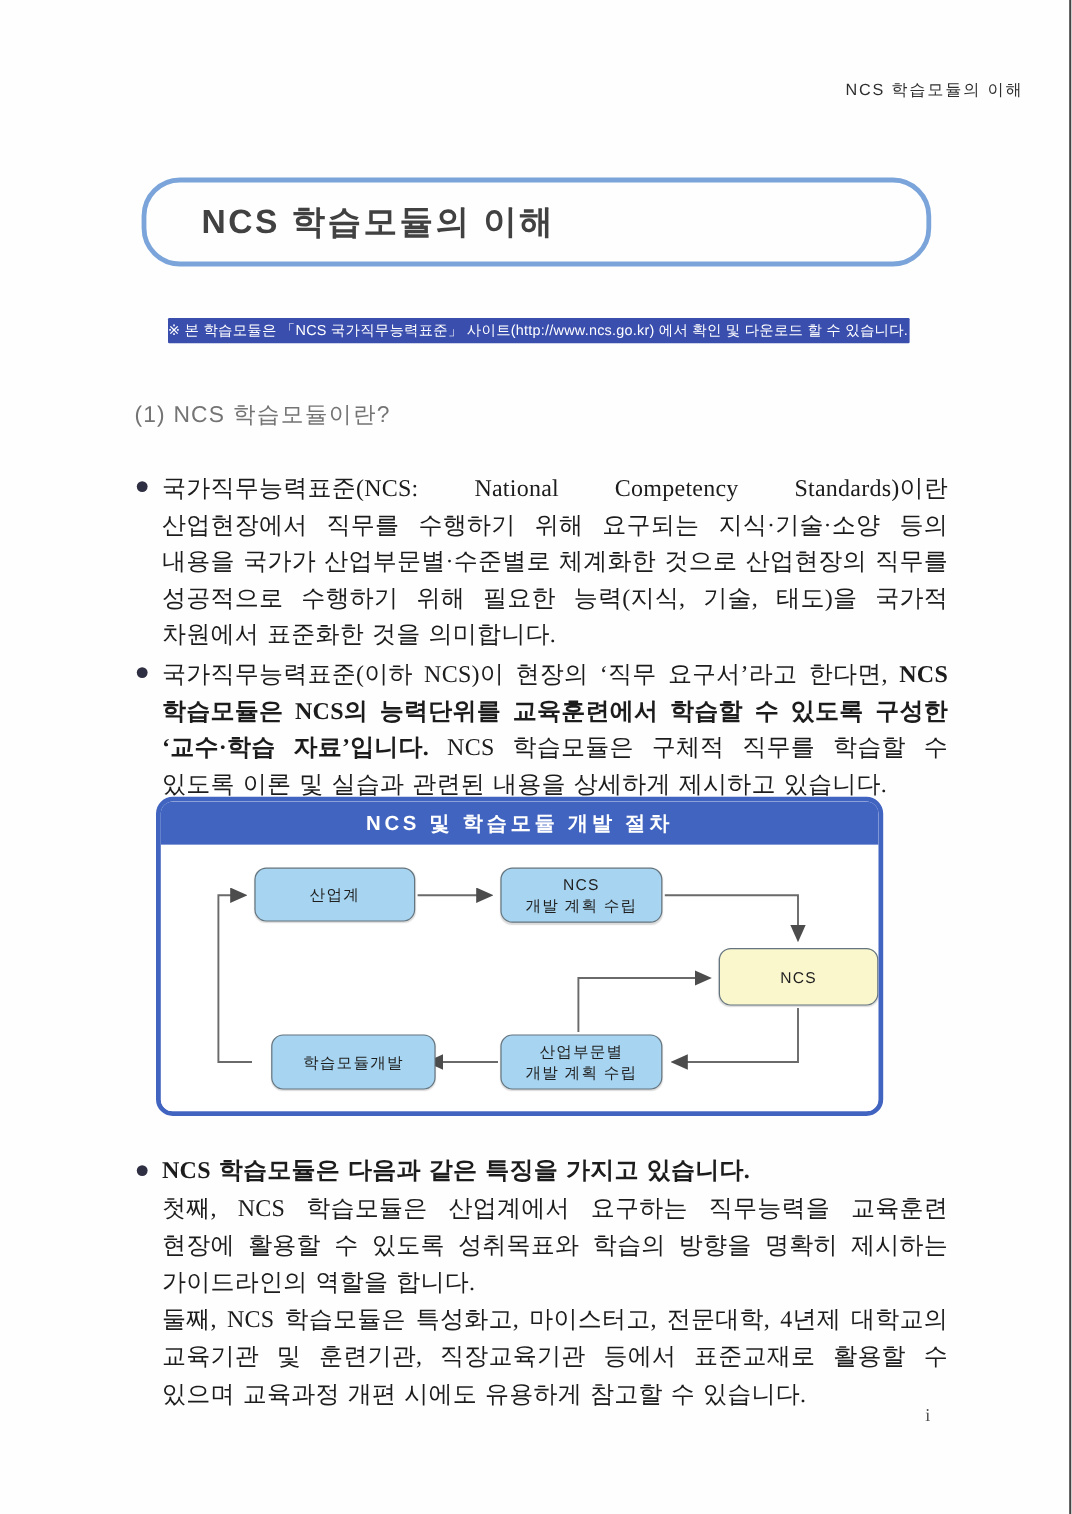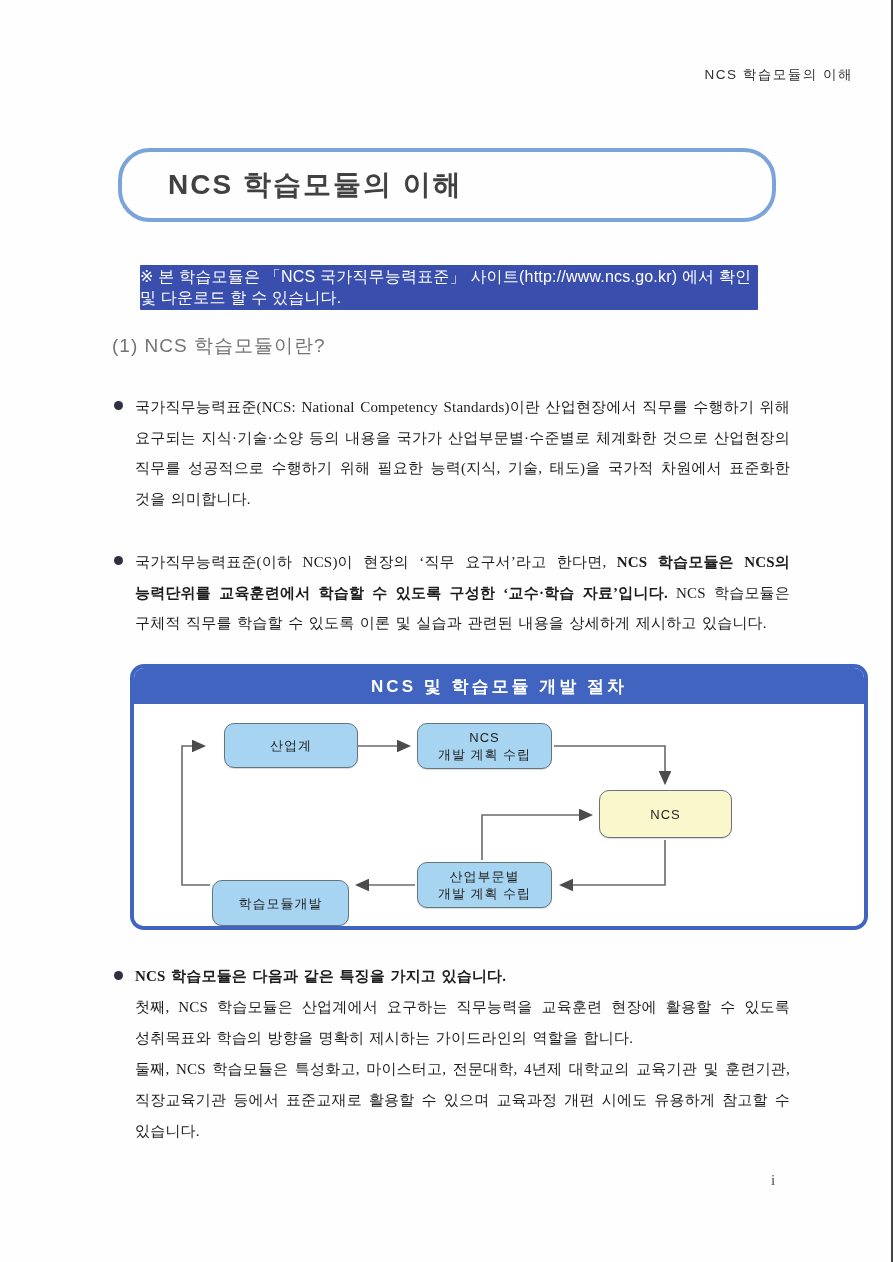--- a/index.html
+++ b/index.html
@@ -22,74 +22,74 @@
     border:4px solid #7aa4da; border-radius:32px; background:#fefefe;
     display:flex; align-items:center;
   }
   .title-box .title-text {
     padding-left:46px;
     font-family:"Liberation Sans","DejaVu Sans",sans-serif;
     font-size:28px; font-weight:bold; color:#414141; letter-spacing:2px;
   }
 
   .notice-bar {
-    position:absolute; left:140px; top:265px; width:618px; height:45px;
+    position:absolute; left:140px; top:265px; width:618px; height:21px;
     background:#3a4eae; color:#ffffff;
     font-family:"Liberation Sans","DejaVu Sans",sans-serif;
-    font-size:16px; letter-spacing:0.2px;
+    font-size:12px; letter-spacing:0.2px;
     display:flex; align-items:center; justify-content:flex-start;
     border-radius:1px;
   }
 
   .section-heading {
     position:absolute; left:112px; top:333px;
     font-family:"Liberation Sans","DejaVu Sans",sans-serif;
     font-size:19px; color:#747474; letter-spacing:1px;
   }
 
   .para {
     position:absolute; left:113px; width:677px;
-    font-size:15px; line-height:30.5px;
+    font-size:20px; line-height:30.5px;
     text-align:justify; word-break:keep-all; word-spacing:1.5px;
     letter-spacing:0.2px;
   }
   .para.bulleted { padding-left:22px; }
   .bullet-dot {
     position:absolute; left:1px; top:9px;
     width:9px; height:9px; border-radius:50%; background:#2f2f44;
     font-size:0; line-height:0; overflow:hidden;
   }
   .bold-run { font-weight:bold; }
   .p3-intro { font-weight:bold; display:block; }
 
   .diagram {
-    position:absolute; left:130px; top:664px; width:738px; height:266px;
+    position:absolute; left:130px; top:664px; width:606px; height:266px;
     border:4px solid #4164c0; border-radius:14px; background:#ffffff; overflow:hidden;
   }
   .diagram-header {
     height:36px; background:#4164c0; color:#ffffff;
     font-family:"Liberation Sans","DejaVu Sans",sans-serif;
     font-size:17px; font-weight:bold; letter-spacing:3px;
     display:flex; align-items:center; justify-content:center;
   }
   .diagram-body { position:relative; width:100%; height:222px; background:#ffffff; }
   .flow-svg { position:absolute; left:0; top:0; width:646px; height:222px; }
   .flow-node {
     position:absolute; border:1.5px solid #64757f; border-radius:10px;
     display:flex; flex-direction:column; align-items:center; justify-content:center;
     font-family:"Liberation Sans","DejaVu Sans",sans-serif;
     font-size:13px; color:#1e1e1e; line-height:17px; letter-spacing:1px;
     box-shadow:0 1px 1px rgba(0,0,0,0.15);
   }
   .node-blue { background:#a7d4f0; }
   .node-yellow { background:#fbf7cd; }
-  .n-industry { left:90px; top:19px; width:134px; height:45px; }
+  .n-industry { left:78px; top:19px; width:134px; height:45px; }
   .n-ncsplan  { left:283px; top:19px; width:135px; height:46px; }
   .n-ncs      { left:465px; top:86px; width:133px; height:48px; }
-  .n-moduledev{ left:78px; top:158px; width:137px; height:46px;margin-top:18px; }
+  .n-moduledev{ left:92px; top:158px; width:137px; height:46px; }
   .n-moduleplan{ left:283px; top:158px; width:135px; height:46px; }
 
   .page-number {
     position:absolute; left:771px; top:1172px;
     font-size:15px; color:#4f4f4f;
   }
 </style>
 </head>
 <body>
 

